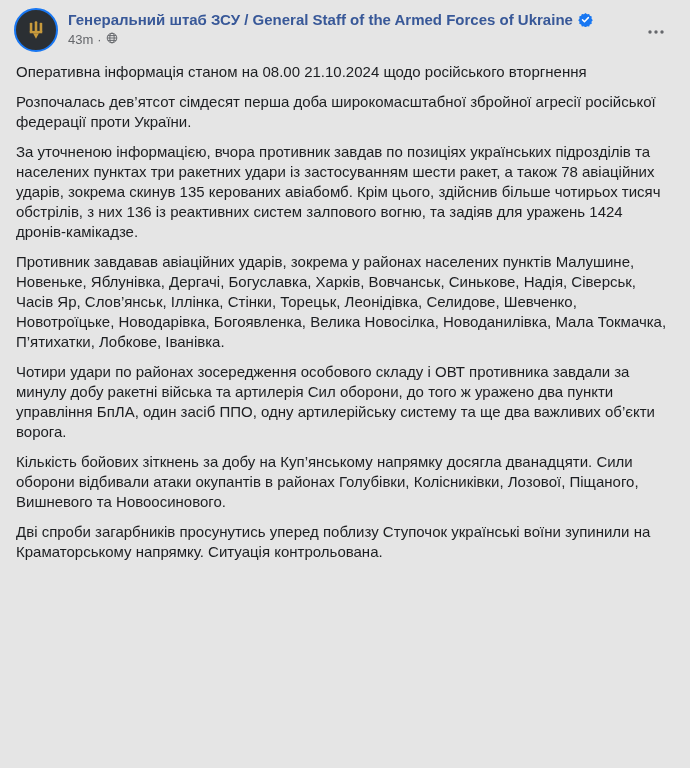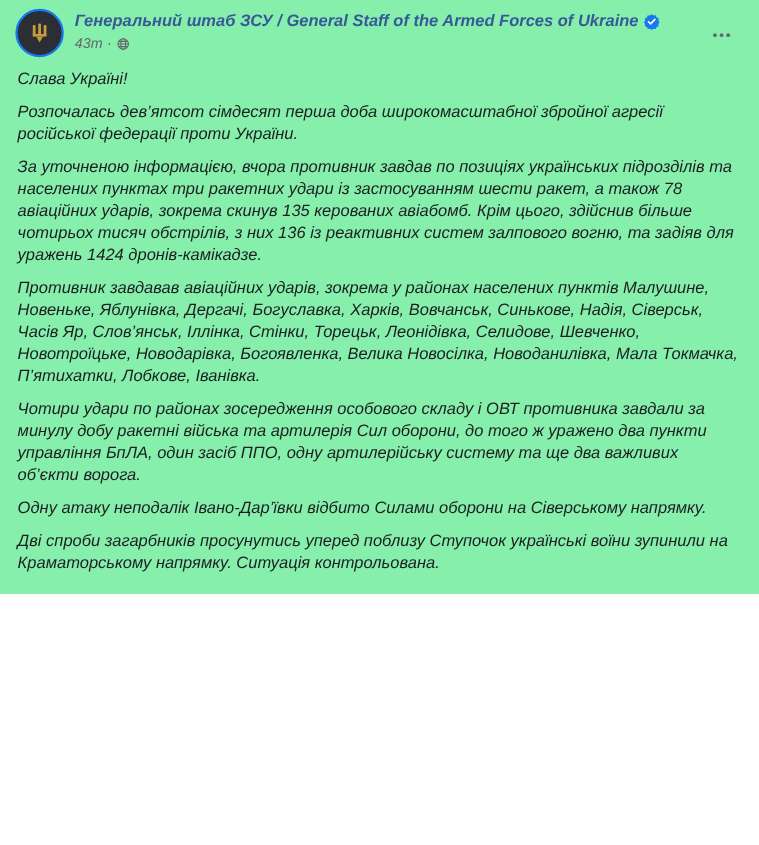--- a/index.html
+++ b/index.html
@@ -7,24 +7,23 @@
     padding: 0;
     width: 690px;
     height: 768px;
     overflow: hidden;
     background: #ffffff;
     font-family: "Liberation Sans", sans-serif;
     -webkit-font-smoothing: antialiased;
   }
   .post-card {
     width: 690px;
-    height: 540px;
-    background: #86efac;
+    height: 768px;
+    background: #e5e5e5;
     box-sizing: border-box;
-    font-style: italic;
   }
   
   .post-header {
     display: flex;
     align-items: flex-start;
     padding: 8px 16px 4px 14px;
   }
   .avatar-btn {
     flex: 0 0 auto;
     width: 40px;
@@ -57,21 +56,21 @@
     line-height: 19px;
     cursor: pointer;
     white-space: nowrap;
   }
   .verified {
     display: inline-flex;
     flex: 0 0 auto;
   }
   .meta-row {
     display: flex;
-    align-items: center;
+    align-items: flex-start;
     gap: 4px;
     margin-top: 3px;
     font-size: 13px;
     color: #65676b;
     line-height: 16px;
   }
   .meta-row .sep { color: #65676b; }
   .more-btn {
     flex: 0 0 auto;
     margin-left: auto;
@@ -146,22 +145,22 @@
           <circle cx="4" cy="10" r="1.7"></circle>
           <circle cx="10" cy="10" r="1.7"></circle>
           <circle cx="16" cy="10" r="1.7"></circle>
         </svg>
       </span>
     </button>
 
   </div>
 
   <div class="post-body">
-      <p class="post-text">Слава Україні!</p>
+      <p class="post-text">Оперативна інформація станом на 08.00 21.10.2024 щодо російського вторгнення</p>
       <p class="post-text">Розпочалась дев’ятсот сімдесят перша доба широкомасштабної збройної агресії російської федерації проти України.</p>
       <p class="post-text">За уточненою інформацією, вчора противник завдав по позиціях українських підрозділів та населених пунктах три ракетних удари із застосуванням шести ракет, а також 78 авіаційних ударів, зокрема скинув 135 керованих авіабомб. Крім цього, здійснив більше чотирьох тисяч обстрілів, з них 136 із реактивних систем залпового вогню, та задіяв для уражень 1424 дронів-камікадзе.</p>
       <p class="post-text">Противник завдавав авіаційних ударів, зокрема у районах населених пунктів Малушине, Новеньке, Яблунівка, Дергачі, Богуславка, Харків, Вовчанськ, Синькове, Надія, Сіверськ, Часів Яр, Слов’янськ, Іллінка, Стінки, Торецьк, Леонідівка, Селидове, Шевченко, Новотроїцьке, Новодарівка, Богоявленка, Велика Новосілка, Новоданилівка, Мала Токмачка, П’ятихатки, Лобкове, Іванівка.</p>
       <p class="post-text">Чотири удари по районах зосередження особового складу і ОВТ противника завдали за минулу добу ракетні війська та артилерія Сил оборони, до того ж уражено два пункти управління БпЛА, один засіб ППО, одну артилерійську систему та ще два важливих об’єкти ворога.</p>
-      <p class="post-text">Одну атаку неподалік Івано-Дар’ївки відбито Силами оборони на Сіверському напрямку.</p>
+      <p class="post-text">Кількість бойових зіткнень за добу на Куп’янському напрямку досягла дванадцяти. Сили оборони відбивали атаки окупантів в районах Голубівки, Колісниківки, Лозової, Піщаного, Вишневого та Новоосинового.</p>
       <p class="post-text">Дві спроби загарбників просунутись уперед поблизу Ступочок українські воїни зупинили на Краматорському напрямку. Ситуація контрольована.</p>
     </div>
 
 </div>
 
 </body></html>

